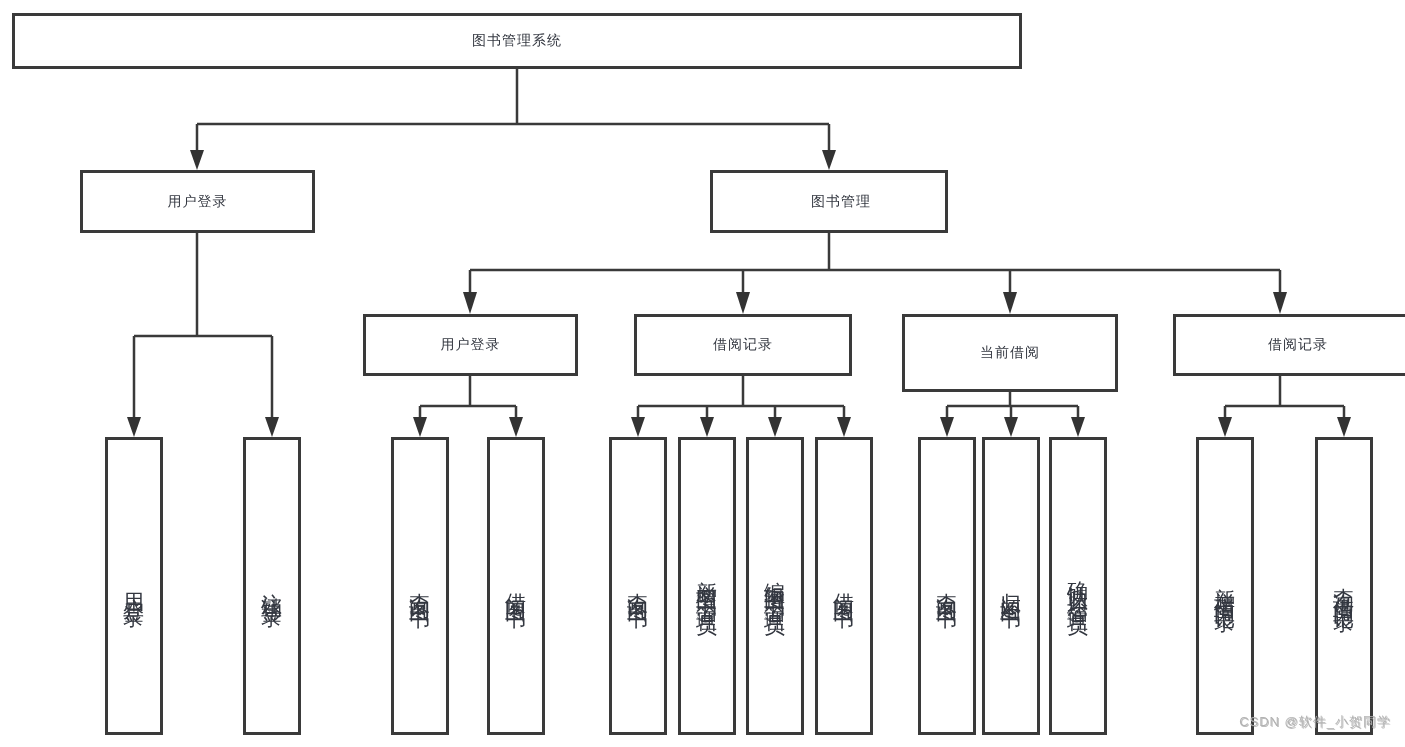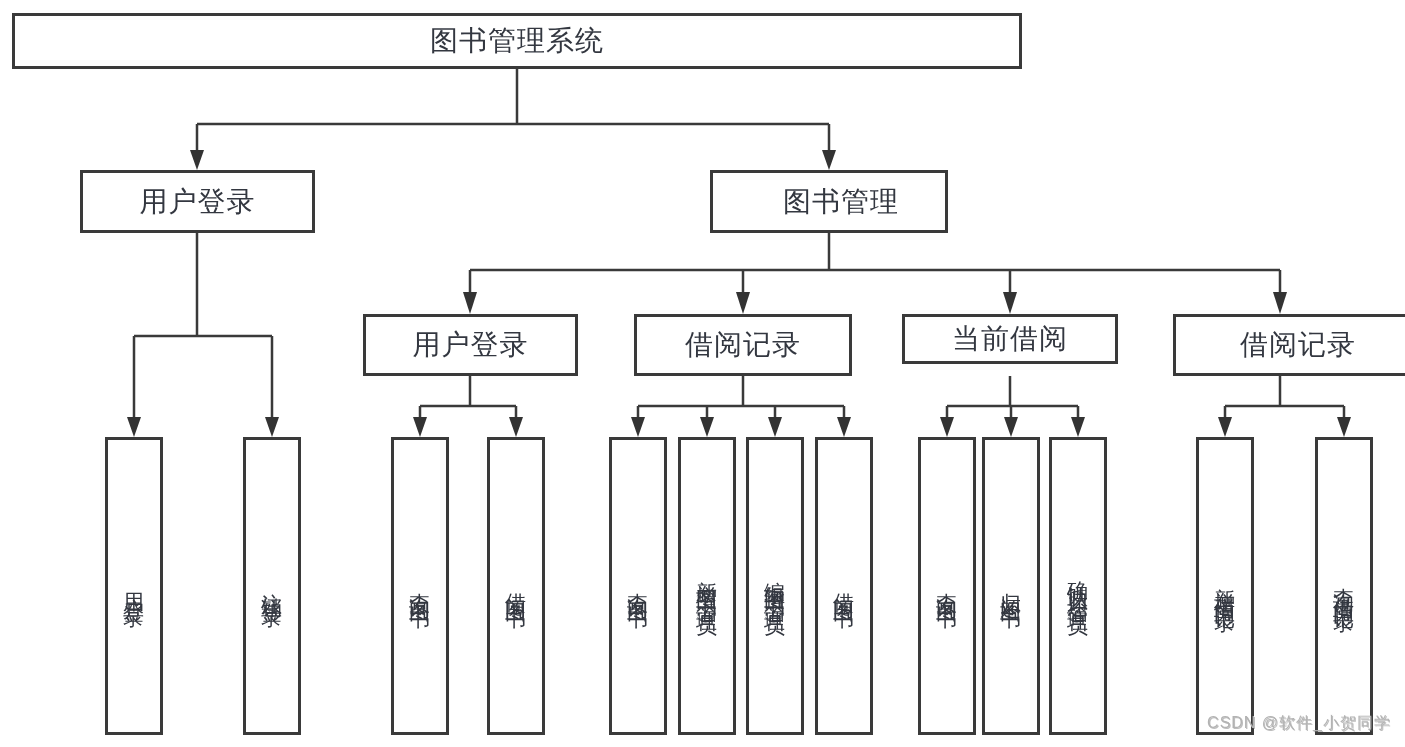--- a/index.html
+++ b/index.html
@@ -22,42 +22,42 @@
     position: absolute;
     background: #ffffff;
     border: 3px solid #3a3a3a;
     display: flex;
     align-items: center;
     justify-content: center;
     color: #333740;
     z-index: 2;
   }
   .hbox span {
-    font-size: 28px;
+    font-size: 14px;
     letter-spacing: 1px;
     white-space: nowrap;
   }
   .vbox {
     top: 437px;
     width: 58px;
     height: 298px;
   }
   .vbox .vtext {
     writing-mode: vertical-rl;
     text-orientation: mixed;
     font-size: 21px;
     letter-spacing: 5px;
     line-height: 1;
     max-height: 284px;
   }
   .watermark {
     position: absolute;
     top: 713px;
     right: 14px;
-    font-size: 16px;
+    font-size: 13px;
     letter-spacing: 1px;
     color: #b3b3b3;
     text-shadow: 1px 1px 0 rgba(110,110,110,0.45);
     z-index: 3;
     white-space: nowrap;
   }
 </style>
 </head>
 <body>
 
@@ -109,21 +109,21 @@
   <div class="node hbox" style="left:710px; top:170px; width:238px; height:63px;padding-left:24px;">
     <span>图书管理</span>
   </div>
 
   <div class="node hbox" style="left:363px; top:314px; width:215px; height:62px;">
     <span>用户登录</span>
   </div>
   <div class="node hbox" style="left:634px; top:314px; width:218px; height:62px;">
     <span>借阅记录</span>
   </div>
-  <div class="node hbox" style="left:902px; top:314px; width:216px; height:50px;">
+  <div class="node hbox" style="left:902px; top:314px; width:216px; height:78px;">
     <span>当前借阅</span>
   </div>
   <div class="node hbox" style="left:1173px; top:314px; width:250px; height:62px;">
     <span>借阅记录</span>
   </div>
 
   <div class="node vbox" style="left:105px;">
     <span class="vtext">用户登录</span>
   </div>
   <div class="node vbox" style="left:243px;">

